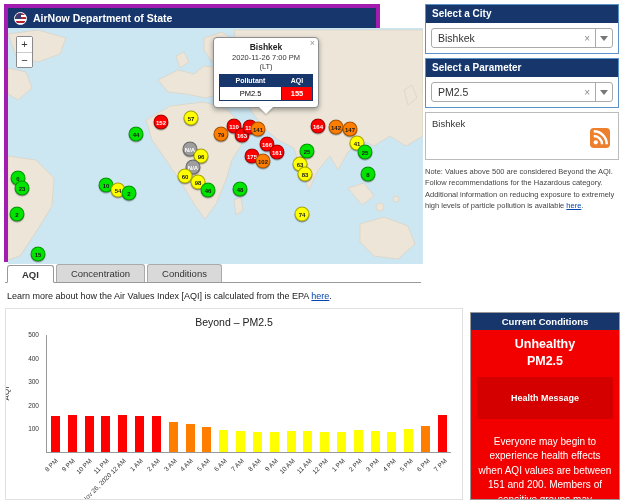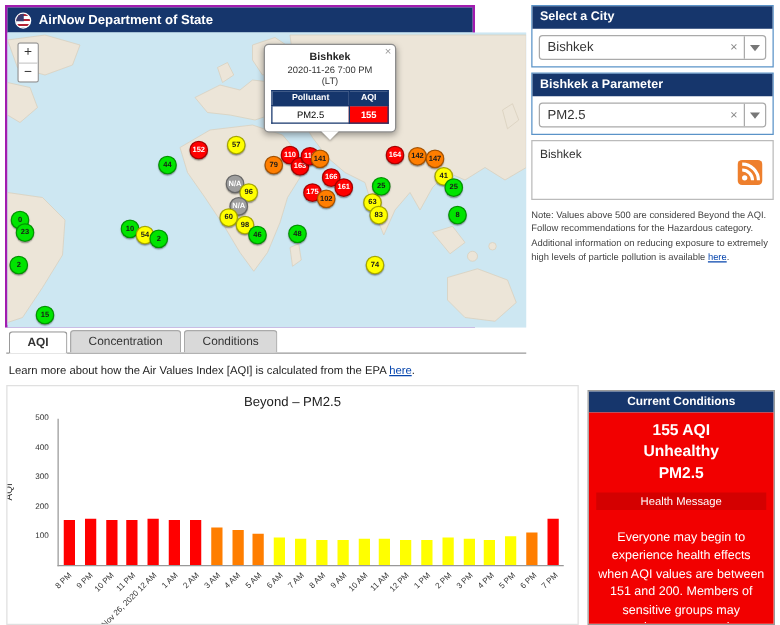--- a/index.html
+++ b/index.html
@@ -1,21 +1,21 @@
 <!DOCTYPE html>
 <html><head>
 <meta charset="utf-8">
 <style>
   * { margin:0; padding:0; box-sizing:border-box; }
   html,body { background:#fff; }
   body { font-family:"Liberation Sans", sans-serif; }
   .page { position:relative; width:624px; height:500px; background:#fff; overflow:hidden; }
 
   
-  .map-panel { position:absolute; left:4px; top:4px; width:376px; height:258px; border:2px solid #a21caf; background:#cde7f2; }
+  .map-panel { position:absolute; left:4px; top:4px; width:376px; height:258px; border:4px solid #a21caf; background:#cde7f2; }
   .map-header { height:20px; background:#16366c; display:flex; align-items:center; gap:6px; padding:0 6px; }
   .flag { width:13px; height:13px; border-radius:50%; border:1px solid #fff; overflow:hidden; position:relative; flex:0 0 auto;
           background:repeating-linear-gradient(180deg,#b22234 0 2px,#ffffff 2px 4px); }
   .flag::after { content:""; position:absolute; left:0; top:0; width:6px; height:6px; background:#3c3b6e; }
   .map-title { color:#fff; font-size:10.5px; font-weight:bold; white-space:nowrap; }
   .map-body { position:relative; width:415px; height:236px; overflow:hidden; background:#cde7f2; }
   .map-svg { position:absolute; left:0; top:0; }
   .zoom-ctl { position:absolute; left:8px; top:8px; width:17px; border:1px solid #8a8a8a; border-radius:2px; background:#fff; z-index:6; }
   .zoom-btn { display:block; width:100%; height:15px; line-height:14px; text-align:center; font-size:11px; color:#333; background:#fff; cursor:pointer; }
   .zoom-btn + .zoom-btn { border-top:1px solid #ccc; }
@@ -74,21 +74,21 @@
             transform-origin:100% 0; transform:rotate(-45deg); }
 
   
   .cond-panel { position:absolute; left:470px; top:312px; width:150px; height:188px; border:1px solid #999; background:#fff; overflow:hidden; display:flex; flex-direction:column; }
   .cond-header { background:#16366c; color:#fff; font-size:9.5px; font-weight:bold; text-align:center; padding:3px 0; }
   .cond-observed { text-align:center; padding:3px 2px 4px; }
   .obs-label { font-size:8.5px; font-weight:bold; color:#16366c; }
   .obs-date { font-size:9px; font-weight:bold; color:#16366c; margin-top:1px; }
   .cond-red { flex:1; background:#f20000; color:#fff; text-align:center; padding:6px 6px; }
   .cond-aqi, .cond-cat, .cond-pol { font-size:12.5px; font-weight:bold; line-height:1.35; }
-  .health-header { font-size:9px; font-weight:normal; margin-top:7px; padding:2px 0; background:#d40000; }
+  .health-header { font-size:9px; font-weight:bold; margin-top:7px; padding:16px 0; background:#d40000; }
   .health-text { font-size:10px; line-height:1.45; text-align:center; margin-top:16px; }
   .cond-note { font-size:7px; line-height:1.4; text-align:left; margin-top:5px; color:#ffe0e0; }
 </style>
 </head>
 <body>
 
 <div class="page">
 
   <div class="map-panel">
     <div class="map-header">
@@ -189,21 +189,21 @@
         <span class="sel-text">Bishkek</span>
         <span class="sel-clear">×</span>
         <span class="sel-arrow-box">
           <span class="sel-arrow"></span>
         </span>
       </div>
     </div>
   </div>
 
   <div class="side-panel" style="top:58px;">
-    <div class="side-header">Bishkek a Parameter</div>
+    <div class="side-header">Select a Parameter</div>
     <div class="side-body">
       <div class="select-box">
         <span class="sel-text">PM2.5</span>
         <span class="sel-clear">×</span>
         <span class="sel-arrow-box">
           <span class="sel-arrow"></span>
         </span>
       </div>
     </div>
   </div>
@@ -340,21 +340,20 @@
         <div class="xlabel" style="left: 225.938px;">4 PM</div>
         <div class="xlabel" style="left: 242.812px;">5 PM</div>
         <div class="xlabel" style="left: 259.688px;">6 PM</div>
         <div class="xlabel" style="left: 276.562px;">7 PM</div>
       </div>
   </div>
 
   <div class="cond-panel">
     <div class="cond-header">Current Conditions</div>
     <div class="cond-red">
-      <div class="cond-aqi">155 AQI</div>
       <div class="cond-cat">Unhealthy</div>
       <div class="cond-pol">PM2.5</div>
       <div class="health-header">Health Message</div>
       <div class="health-text">Everyone may begin to experience health effects when AQI values are between 151 and 200. Members of sensitive groups may experience more serious health effects.</div>
       <div class="cond-note">Note: Values above 500 are considered Beyond the AQI. Follow recommendations for the Hazardous category.</div>
     </div>
   </div>
 
 </div>
 

